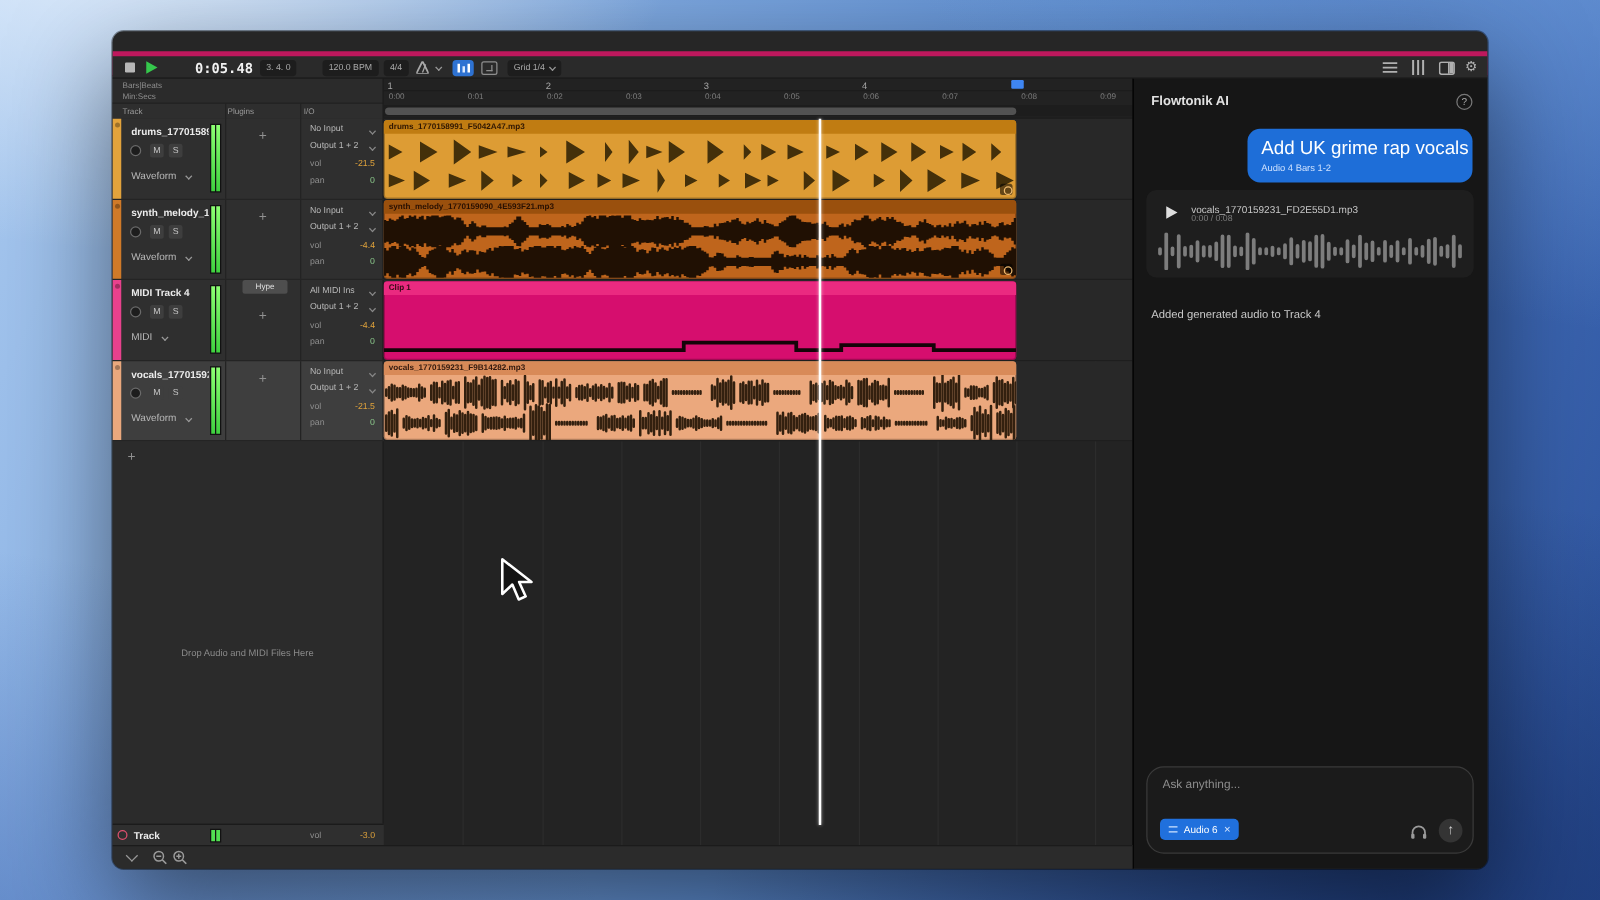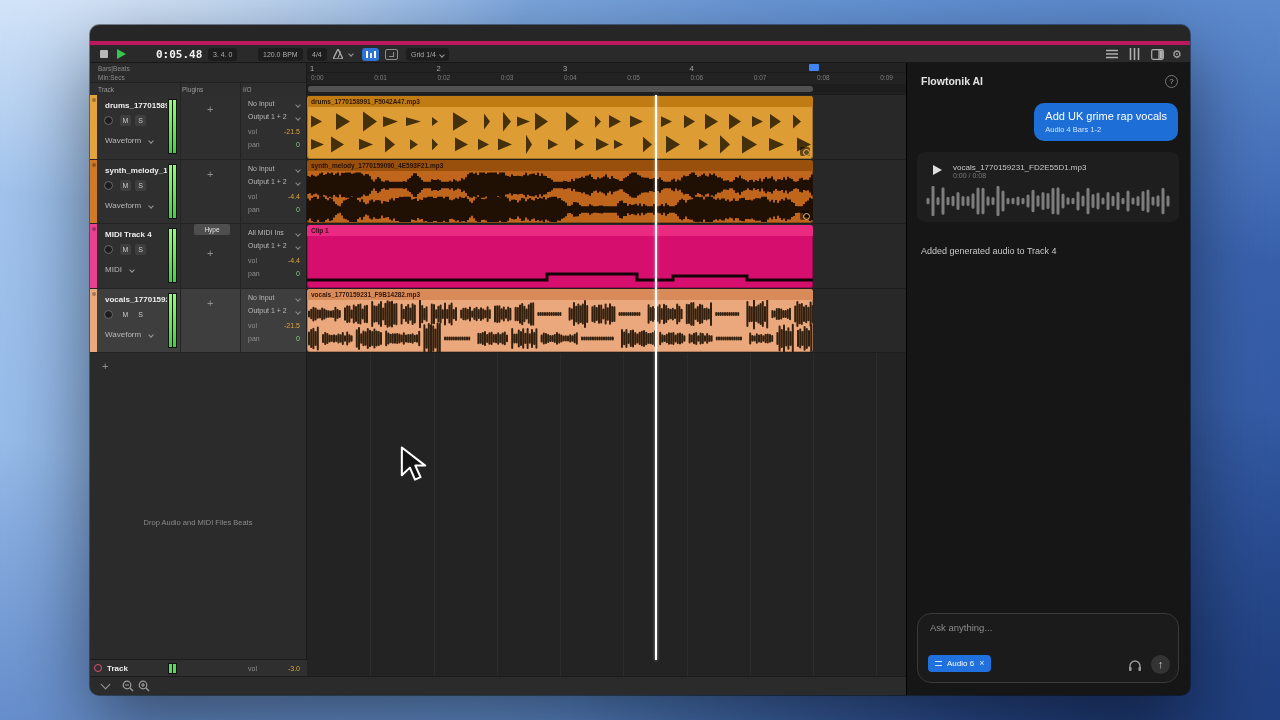--- a/index.html
+++ b/index.html
@@ -47,21 +47,21 @@
   
   .lane{position:absolute;left:217px;width:599px;height:64.5px;background:#282828;border-bottom:1px solid #1e1e1e}
   .clip{position:absolute;left:217px;width:506px;height:63px;border-radius:3px;overflow:hidden;box-shadow:inset 0 0 0 1px rgba(0,0,0,.25)}
   .cliphead{height:11px;font-size:6.5px;font-weight:bold;color:rgba(20,5,0,.85);line-height:11px;padding-left:4px;white-space:nowrap;overflow:hidden}
   .clipbadge{position:absolute;right:3px;bottom:3px;width:10px;height:9px;background:rgba(0,0,0,.55);border-radius:2px}
   .clipbadge::after{content:"";position:absolute;left:2.5px;top:2px;width:5px;height:5px;border:1px solid rgba(255,200,120,.9);border-radius:50%}
   .gridline{position:absolute;top:70px;height:581px;width:1px;background:rgba(255,255,255,.045)}
   
   .panel{position:absolute;left:816px;top:38px;width:284px;height:632px;background:#161616;border-left:1px solid #000}
   .bubble{position:absolute;right:12px;top:40px;background:#1e6ed8;border-radius:10px;padding:7px 11px;max-width:180px}
-  .bubble .bt{font-size:11px;color:#fff;white-space:nowrap}
+  .bubble .bt{font-size:15px;color:#fff;white-space:nowrap}
   .bubble .bm{font-size:7.5px;color:#cfe2ff;margin-top:3px}
   .card{position:absolute;left:10px;top:89px;width:262px;height:70px;background:#1e1e1e;border-radius:8px}
   .askbox{position:absolute;left:10px;top:550px;width:262px;height:70px;background:#1b1b1b;border:1px solid #3a3a3a;border-radius:14px}
   .askbox input{position:absolute;left:12px;top:8px;width:210px;background:transparent;border:none;outline:none;color:#ddd;font-size:9.5px;font-family:"Liberation Sans",sans-serif}
   .askbox input::placeholder{color:#8d8d8d}
   .chip{position:absolute;left:10px;bottom:10px;height:17px;background:#2070dd;border-radius:4px;color:#fff;font-size:8px;line-height:17px;padding:0 7px;display:flex;align-items:center;gap:5px}
   .chipdot{width:7px;height:5px;border-top:1.5px solid #cfe4ff;border-bottom:1.5px solid #cfe4ff}
   .sendbtn{position:absolute;right:8px;bottom:8px;width:19px;height:19px;border-radius:50%;background:#343434;color:#cfcfcf;font-size:11px;text-align:center;line-height:18px}
   .helpbtn{position:absolute;right:12px;top:12px;width:13px;height:13px;border:1px solid #777;border-radius:50%;color:#aaa;font-size:8px;text-align:center;line-height:12px}
   .statusline{position:absolute;left:14px;top:183px;font-size:9px;color:#c9c9c9}
@@ -309,21 +309,21 @@
           <div class="iorow" style="top:46px;color:#8f8f8f;">pan</div>
           <div class="ioval" style="top:46px;color:#8bc98b;">0</div>
           <div class="vline" style="left:90px;"></div>
           <div class="vline" style="left:150px;"></div>
           <div class="vline" style="left:216px;background:#1a1a1a;"></div>
         </div>
       </div>
 
     <div class="abs" style="left:0;top:328px;width:217px;height:306px;background:#2b2b2b;border-right:1px solid #1a1a1a">
       <div class="plusbtn" style="left:12px;top:8px">+</div>
-      <div class="abs" style="left:0;right:0;top:165px;text-align:center;font-size:7.5px;color:#8a8a8a">Drop Audio and MIDI Files Beats</div>
+      <div class="abs" style="left:0;right:0;top:165px;text-align:center;font-size:7.5px;color:#8a8a8a">Drop Audio and MIDI Files Here</div>
     </div>
 
     <div class="abs" style="left:0;top:634px;width:217px;height:17px;background:#2f2f2f;border-top:1px solid #1b1b1b">
       <div class="abs" style="left:4px;top:4px;width:8px;height:8px;border:1.5px solid #e0506e;border-radius:50%"></div>
       <div class="abs" style="left:17px;top:4px;font-size:8px;font-weight:bold;color:#ececec">Track</div>
       <div class="abs" style="left:78px;top:3px;width:9px;height:11px;background:#121212">
         <div class="abs" style="left:1px;top:1px;bottom:1px;width:3px;background:#52e052"></div>
         <div class="abs" style="left:5px;top:1px;bottom:1px;width:3px;background:#52e052"></div>
       </div>
       <div class="abs" style="left:158px;top:5px;font-size:7px;color:#8f8f8f">vol</div>

